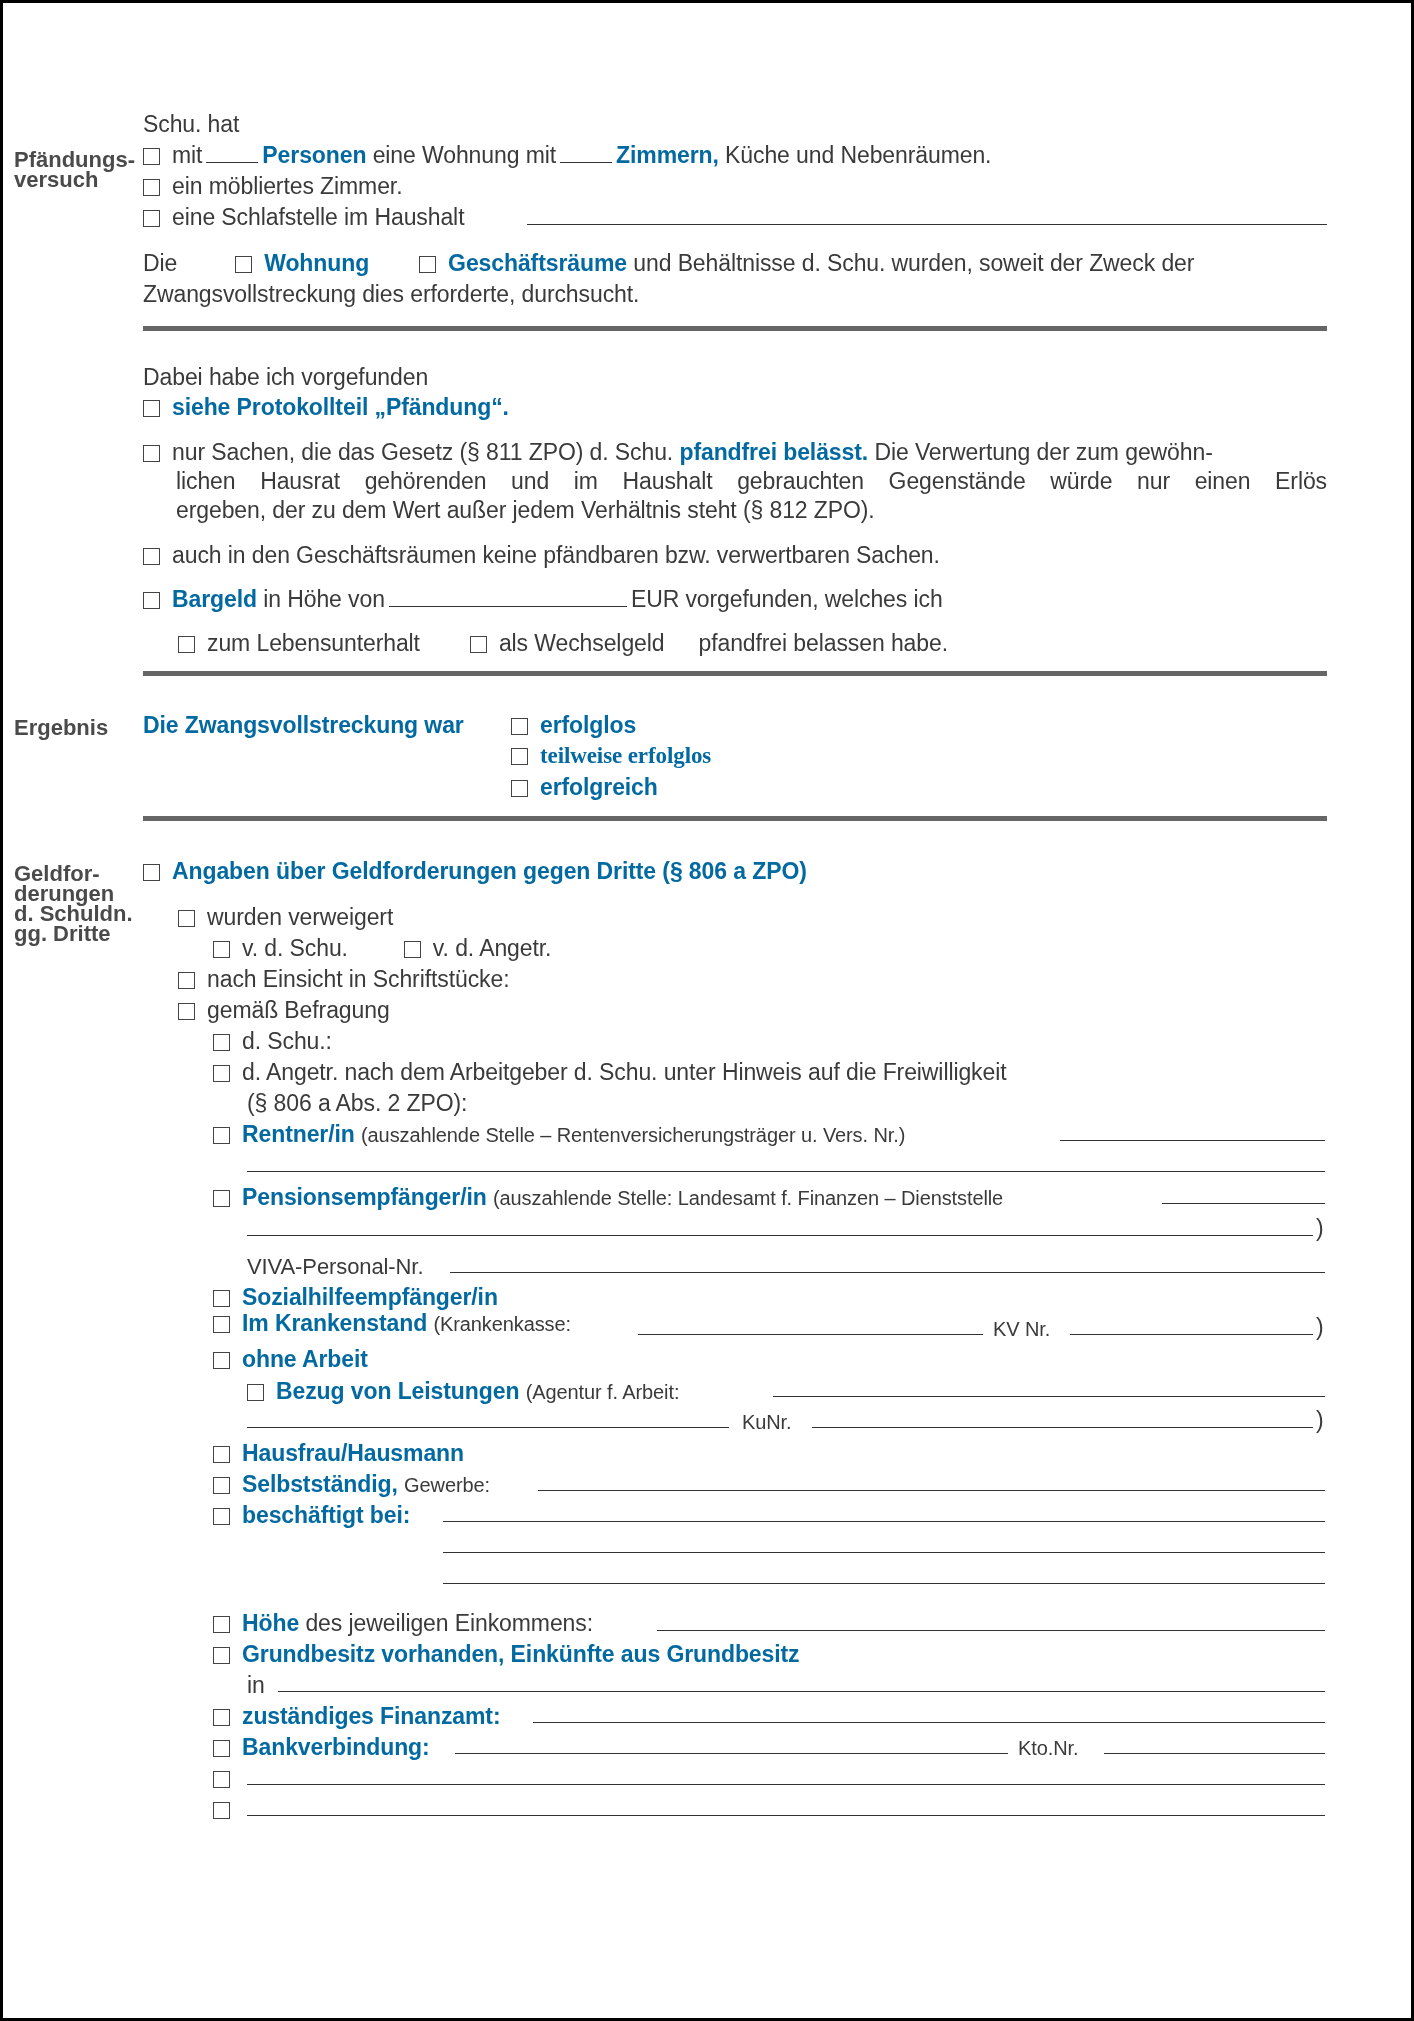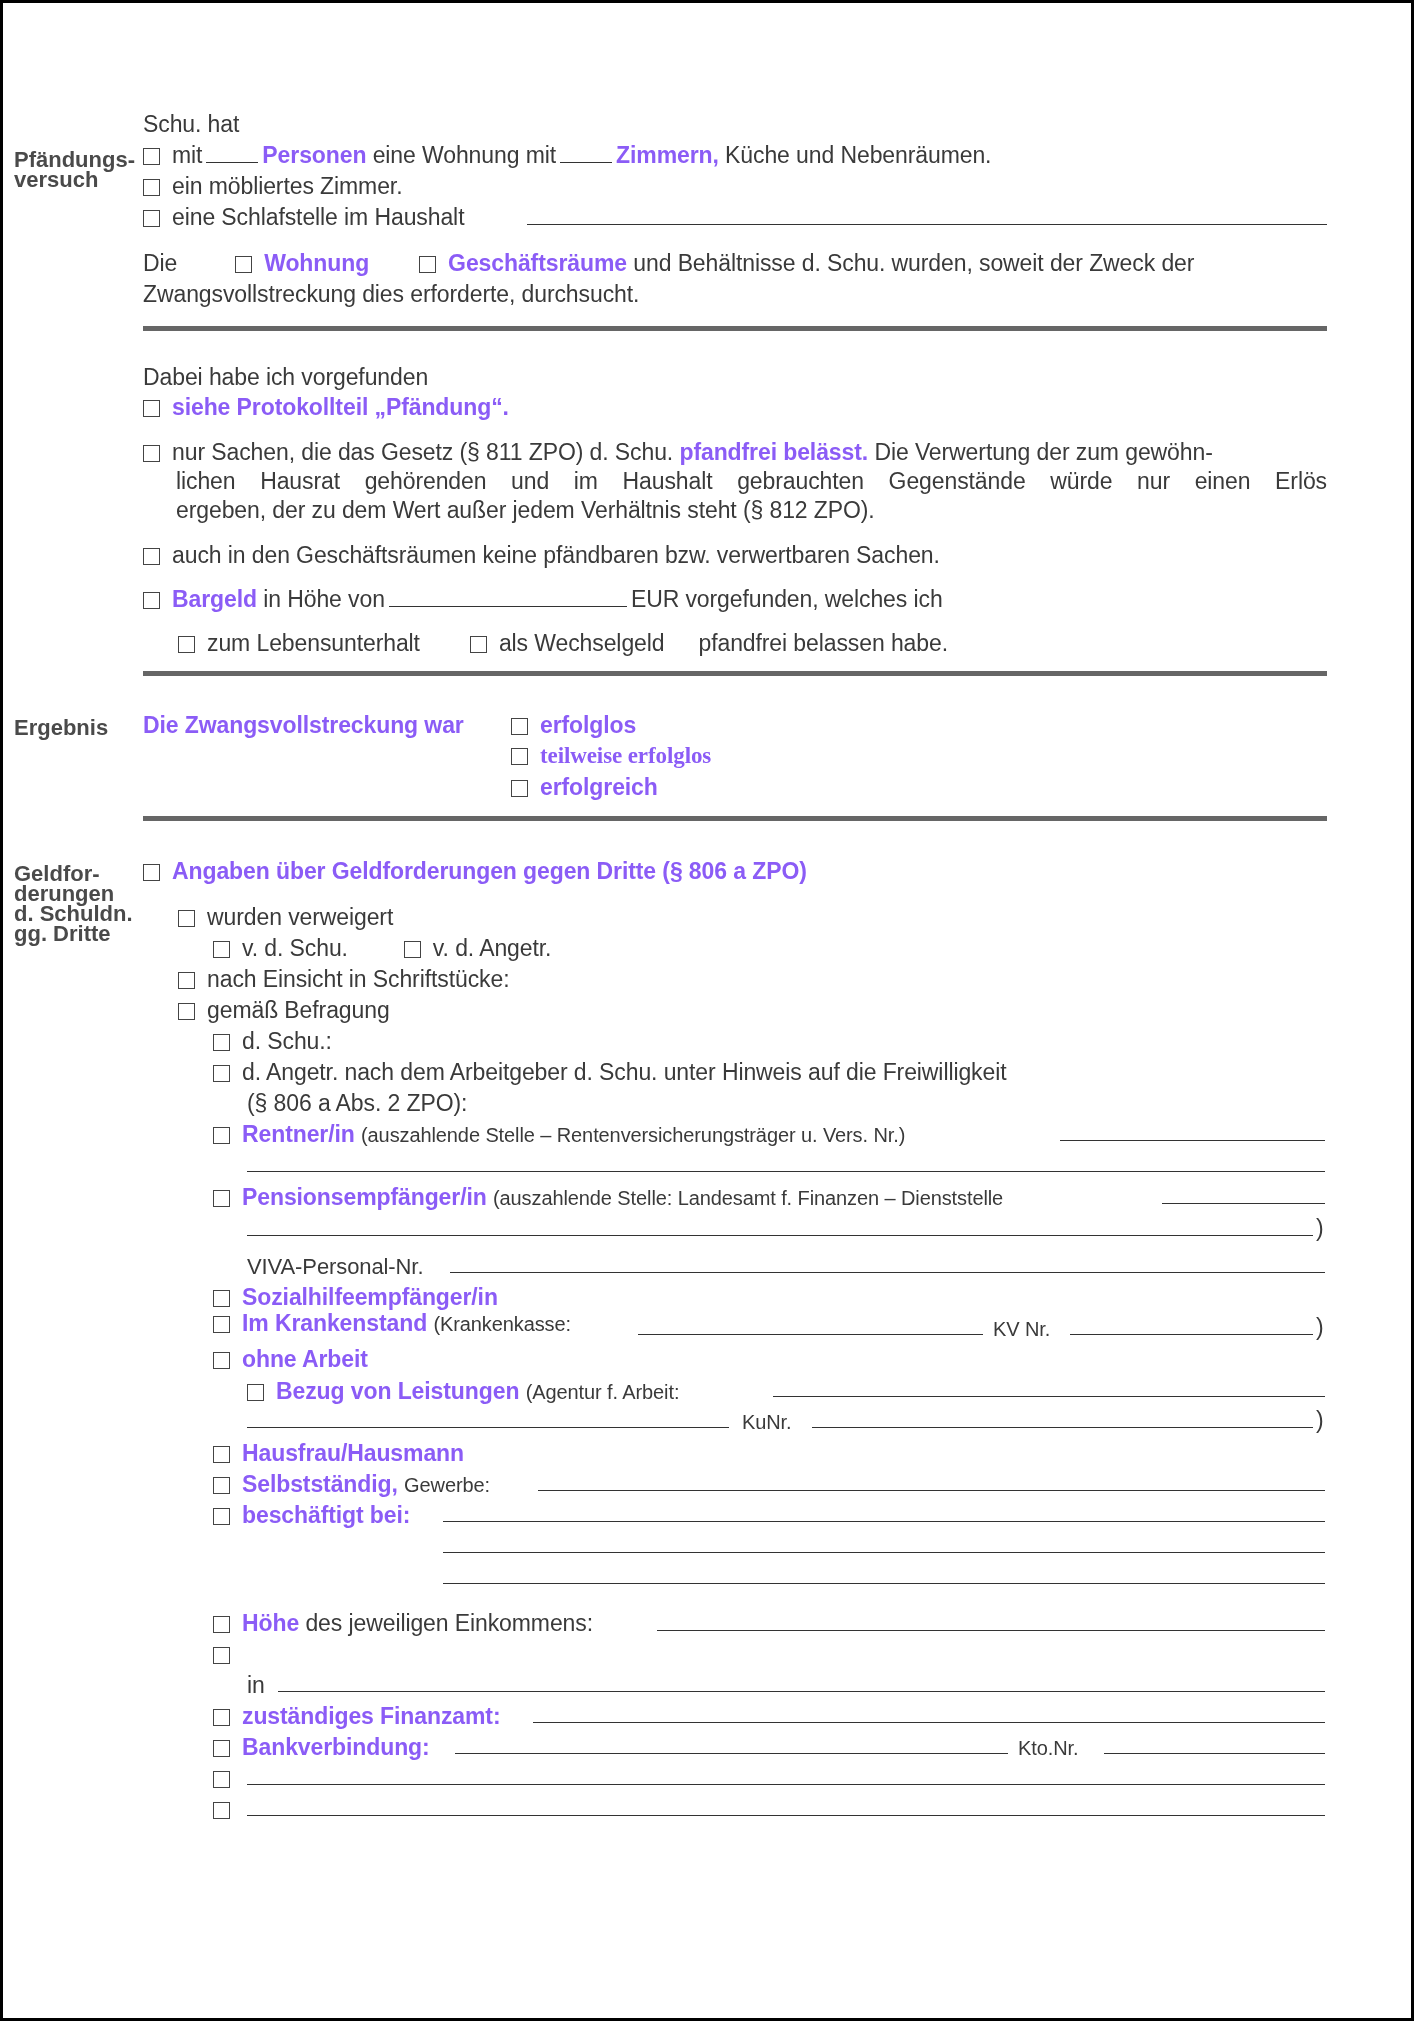--- a/index.html
+++ b/index.html
@@ -13,21 +13,21 @@
   }
   .frame {
     position: absolute; left: 0; top: 0;
     width: 1414px; height: 2021px;
     box-sizing: border-box;
     border: 3px solid #000;
     pointer-events: none;
   }
   .abs { position: absolute; white-space: nowrap; }
   .t { font-size: 23px; line-height: 28px; color: #3a3a3a; letter-spacing: -0.1px; }
-  .b { font-weight: bold; color: #8b5cf6; }
+  .b { font-weight: bold; color: #0369a1; }
   .side {
     position: absolute; left: 14px;
     font-size: 22px; line-height: 20px; font-weight: bold; color: #4a4a4a;
     white-space: normal;
   }
   .cb {
     display: inline-block; width: 17px; height: 17px;
     border: 1.6px solid #444; box-sizing: border-box;
     vertical-align: -2px; margin-right: 12px; background: #fff;
     cursor: pointer;
@@ -206,21 +206,21 @@
 <div class="uline" style="left:443px; width:882px; top:1521px;"></div>
 <div class="uline" style="left:443px; width:882px; top:1552px;"></div>
 <div class="uline" style="left:443px; width:882px; top:1583px;"></div>
 
 <div class="abs t" style="left:213px; top:1609px;">
   <span class="cb"></span><span class="b">Höhe</span> <span>des jeweiligen Einkommens:</span>
 </div>
 <div class="uline" style="left:657px; width:668px; top:1630px;"></div>
 
 <div class="abs t b" style="left:213px; top:1640px;">
-  <span class="cb"></span>
+  <span class="cb"></span><span>Grundbesitz vorhanden, Einkünfte aus Grundbesitz</span>
 </div>
 <div class="abs t" style="left:247px; top:1671px;">in</div>
 <div class="uline" style="left:278px; width:1047px; top:1691px;"></div>
 
 <div class="abs t b" style="left:213px; top:1702px;">
   <span class="cb"></span><span>zuständiges Finanzamt:</span>
 </div>
 <div class="uline" style="left:533px; width:792px; top:1722px;"></div>
 
 <div class="abs t b" style="left:213px; top:1733px;">

